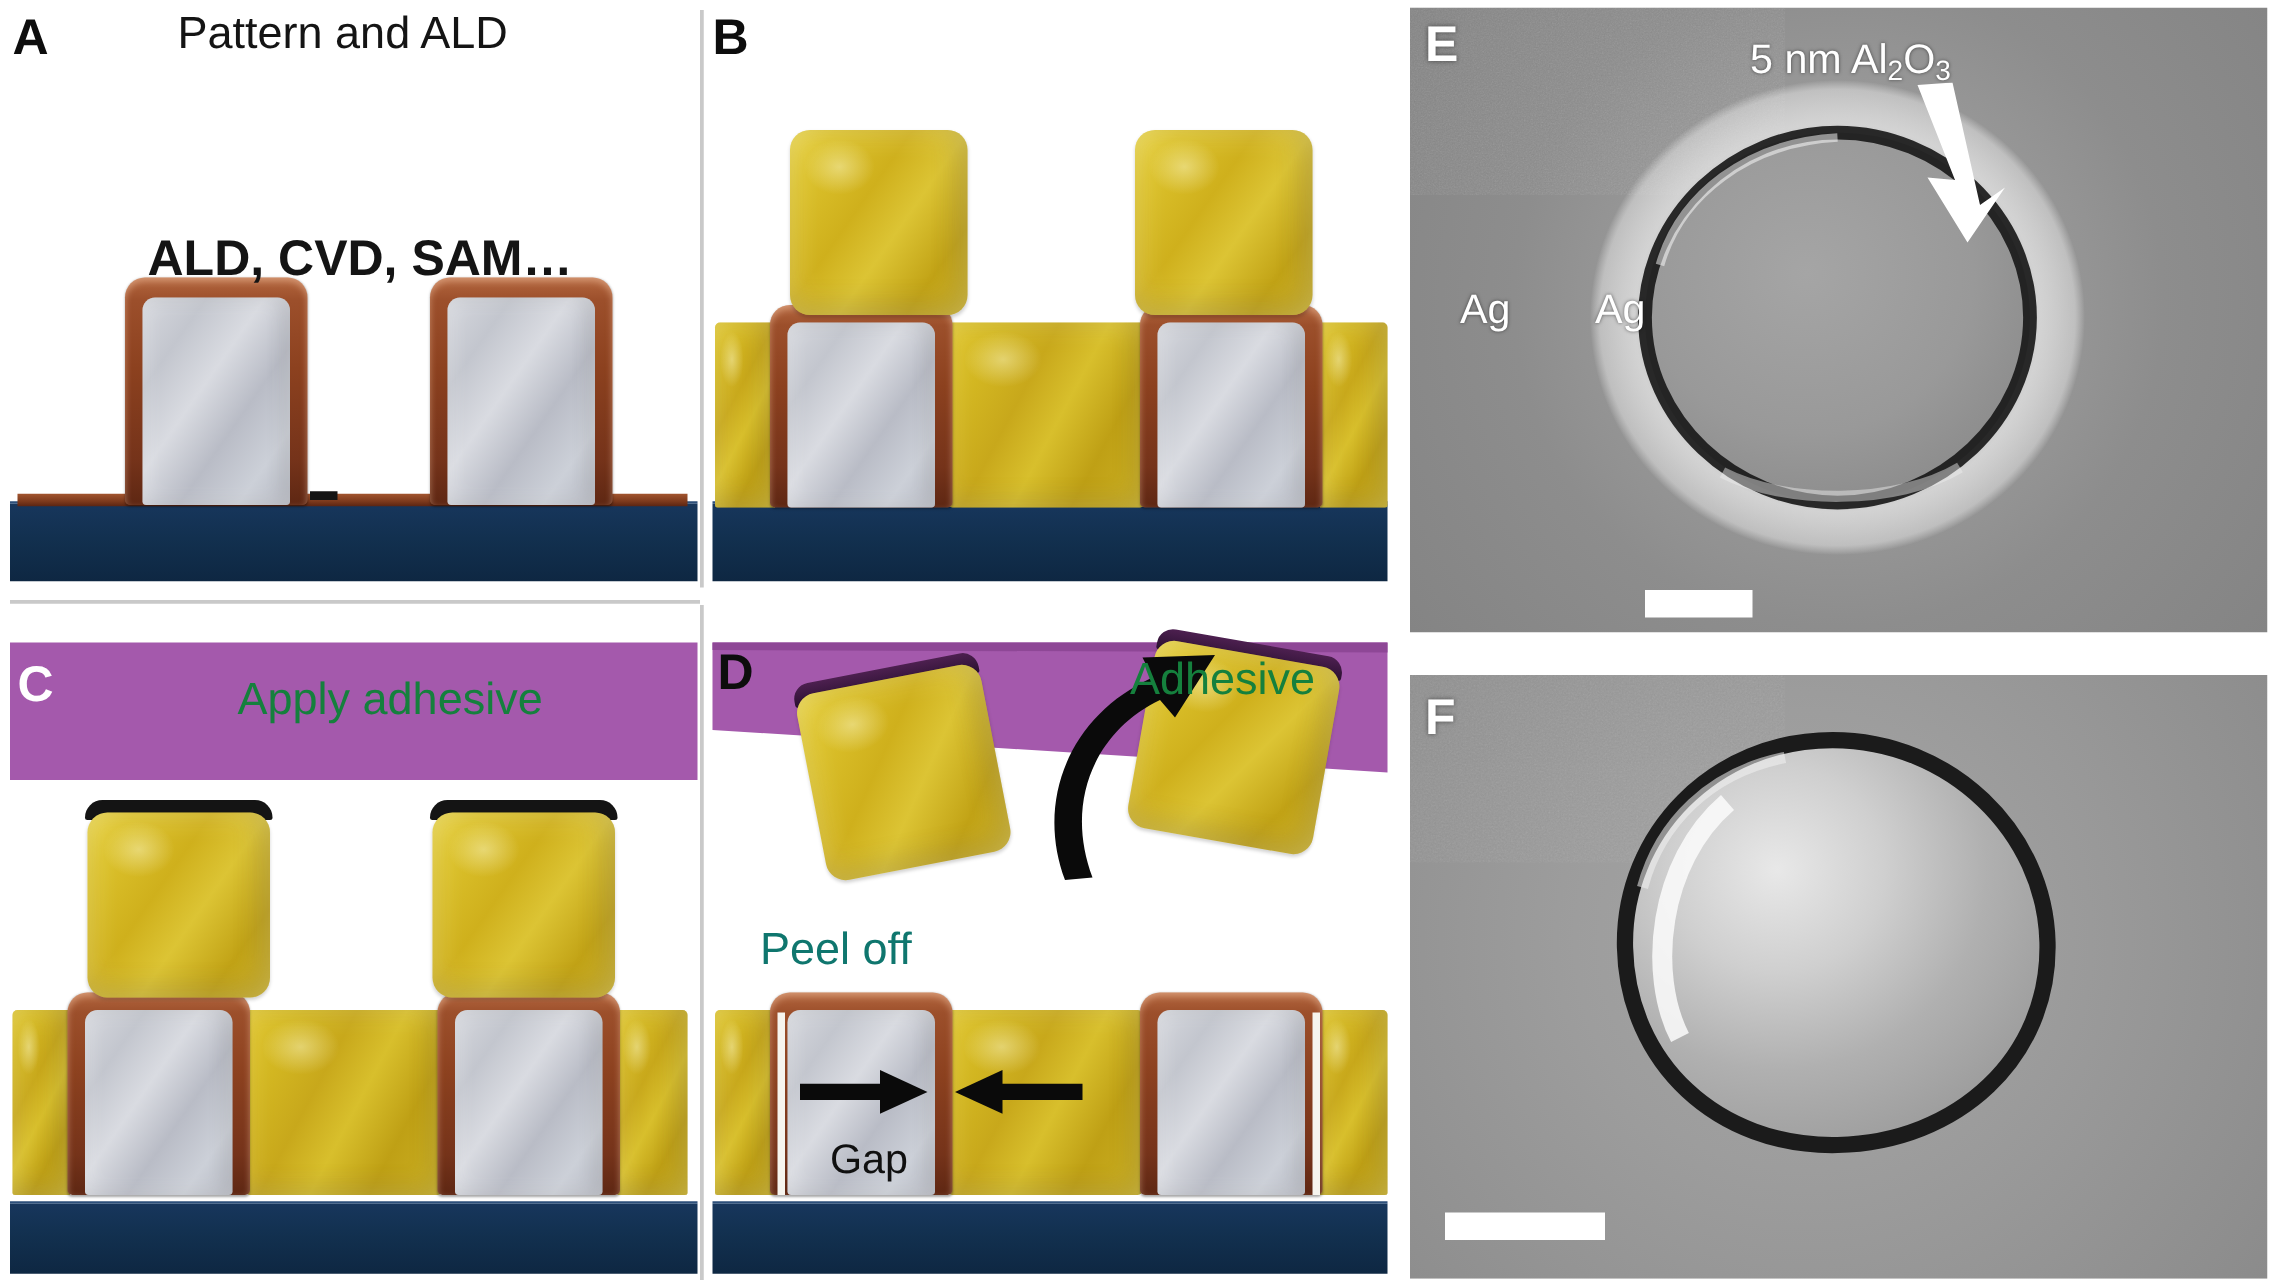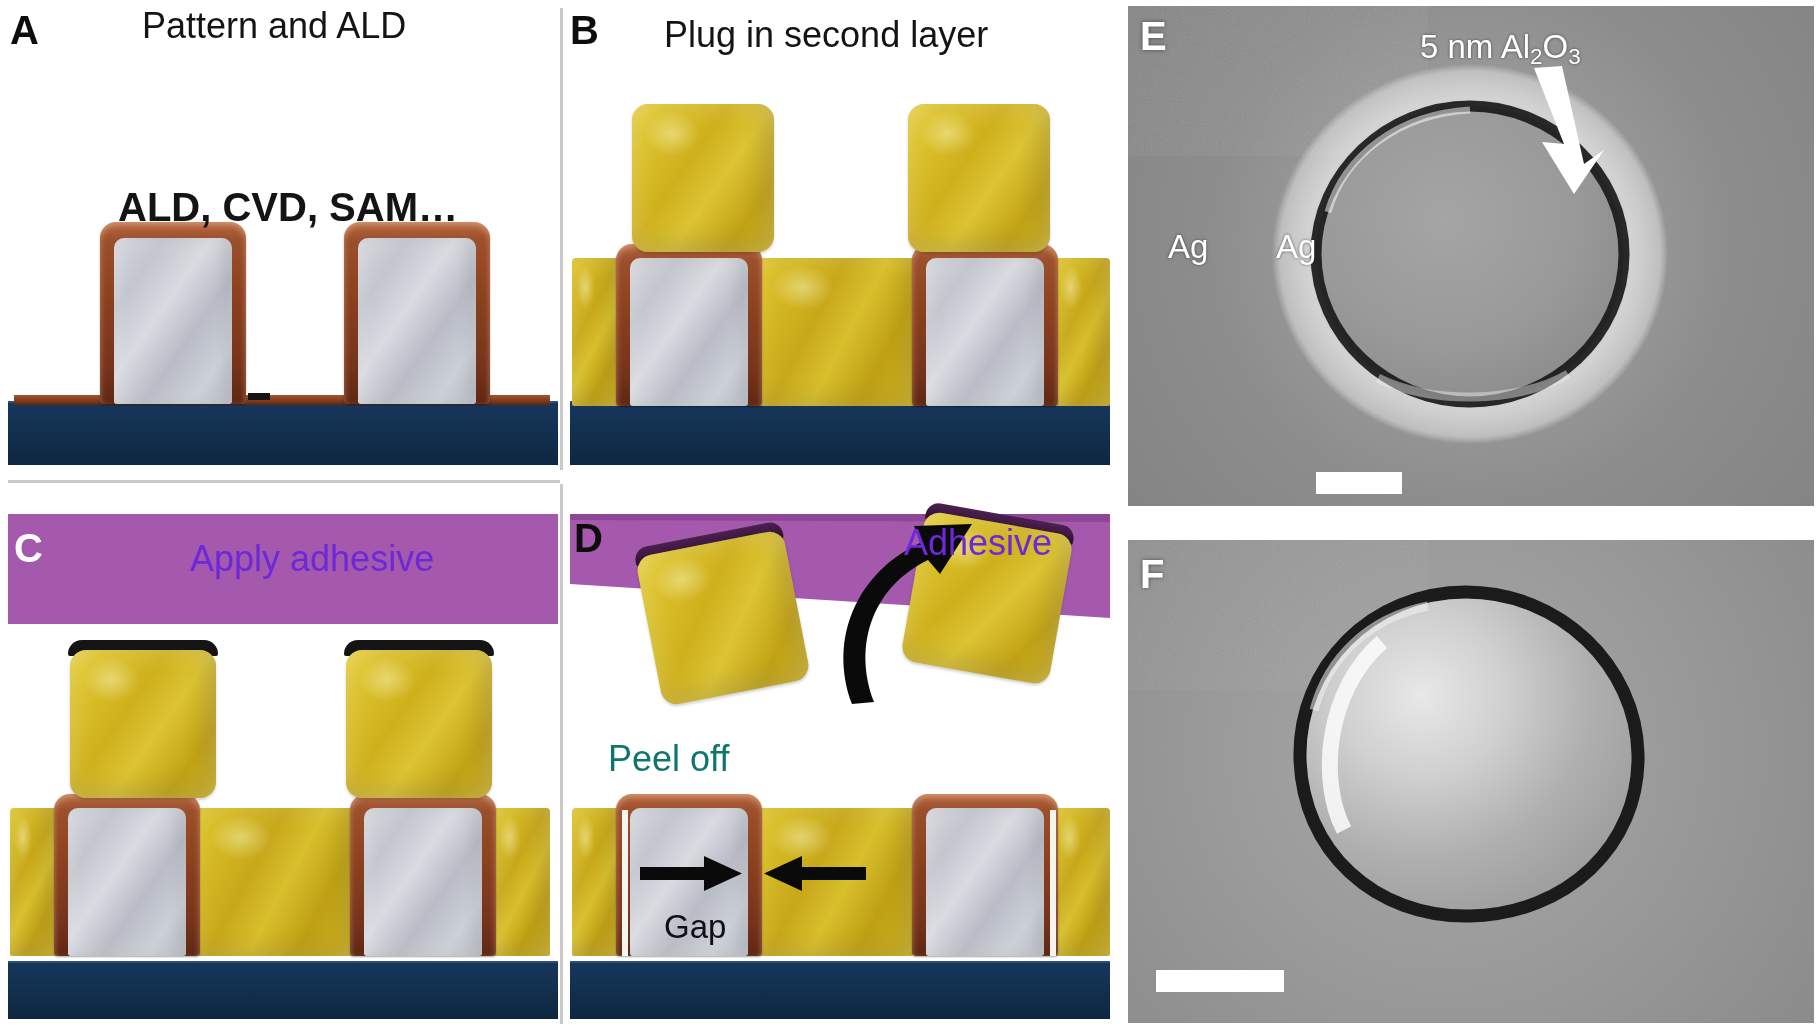--- a/index.html
+++ b/index.html
@@ -6,21 +6,21 @@
   body{font-family:"Liberation Sans",sans-serif;}
   #root{position:relative;width:1818px;height:1027px;background:#ffffff;overflow:hidden;}
 
   
   .panel{position:absolute;overflow:hidden;background:#fff;}
   .plabel{position:absolute;font-weight:bold;font-size:40px;line-height:1;letter-spacing:0px;}
   .plabel.dark{color:#0d0d0d;}
   .plabel.light{color:#ffffff;}
   .ptitle{position:absolute;font-size:36px;color:#141414;white-space:nowrap;}
   .ptitle.bold{font-weight:bold;font-size:40px;text-align:right;}
-  .ptitle.light{color:#6d28d9;}
+  .ptitle.light{color:#15803d;}
 
   
   .substrate{position:absolute;left:0;right:0;
     background:linear-gradient(180deg,#17365c 0%,#12304f 45%,#0e2742 100%);
     border-top:2px solid #2c4f7a;}
 
   
   .pillar{position:absolute;border-radius:10px 10px 3px 3px;
     background:linear-gradient(125deg,#d6d8de 0%,#c3c6ce 22%,#d9dbe1 42%,#b9bcc6 62%,#ccd0d8 82%,#b5b8c2 100%);
     box-shadow:inset 0 0 18px rgba(255,255,255,.35), inset -6px 0 14px rgba(0,0,0,.13);}
@@ -108,21 +108,20 @@
     <div class="pillar" style="left:366px;top:258px;width:118px;height:148px;"></div>
 
     <div class="gold cube" style="left:72px;top:104px;width:142px;height:148px;">
         <span class="hl"></span>
       </div>
     <div class="gold cube" style="left:348px;top:104px;width:142px;height:148px;">
         <span class="hl"></span>
       </div>
 
     <div class="plabel dark" style="left:10px;top:10px;">B</div>
-    <div class="ptitle" style="left:104px;top:14px;">Plug in second layer</div>
   </div>
 
   <div class="panel" style="left:0px;top:480px;width:1118px;height:547px;">
 
     <div style="position:absolute;left:8px;top:0px;width:1102px;height:3px;background:#c9c9c9;"></div>
 
     <div class="adhesive" style="left:8px;top:34px;width:550px;height:110px;"></div>
 
     <div class="substrate" style="left:8px;width:550px;bottom:8px;height:56px;"></div>
 
@@ -255,21 +254,21 @@
     </svg>
 
     <svg width="120" height="130" style="position:absolute;left:372px;top:60px;">
       <g fill="#ffffff">
         <polygon points="34,2 62,0 84,98 104,84 74,128 42,76 64,78"></polygon>
       </g>
     </svg>
 
     <div class="semlabel" style="left:12px;top:8px;">E</div>
 
-    <div class="semtext" style="left:272px;top:22px;margin-left:20px;">
+    <div class="semtext" style="left:272px;top:22px;">
       <span>5 nm Al</span><sub>2</sub><span>O</span><sub>3</sub>
     </div>
 
     <div class="semtext" style="left:40px;top:222px;">Ag</div>
     <div class="semtext" style="left:148px;top:222px;">Ag</div>
 
     <div class="scalebar" style="left:188px;top:466px;width:86px;height:22px;"></div>
   </div>
 
   <div class="sem" style="left:1128px;top:540px;width:686px;height:483px;">

